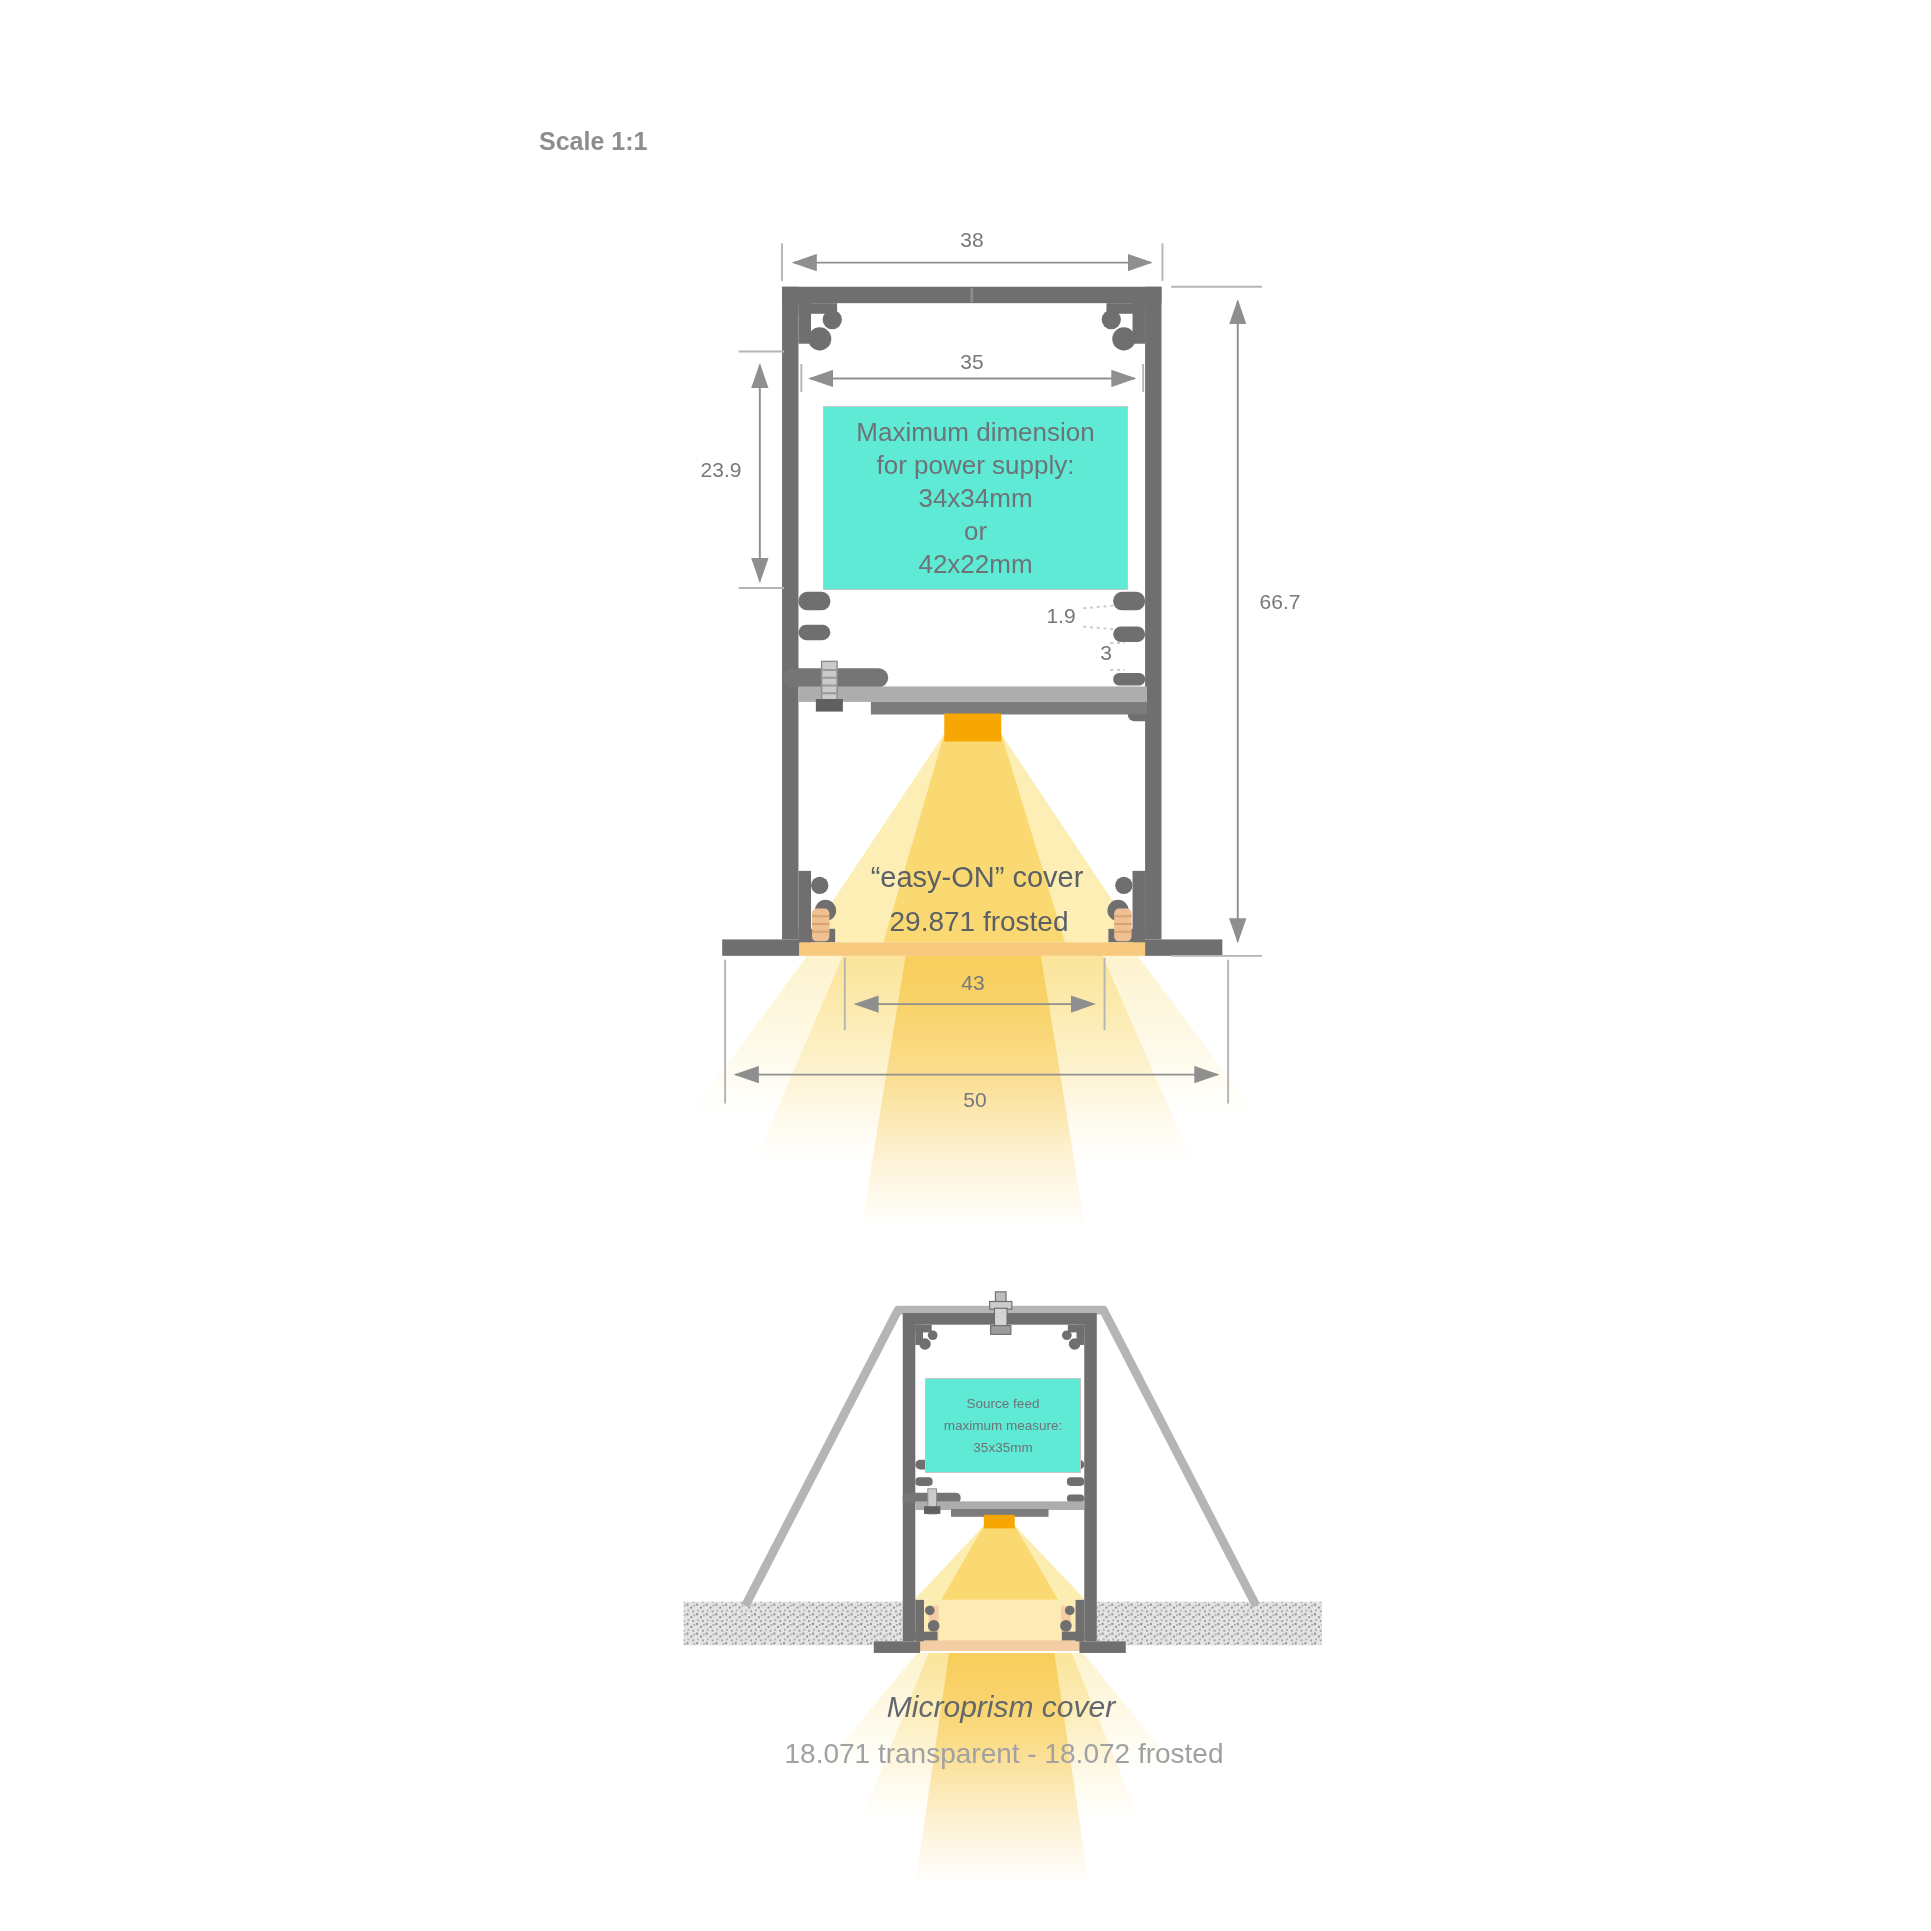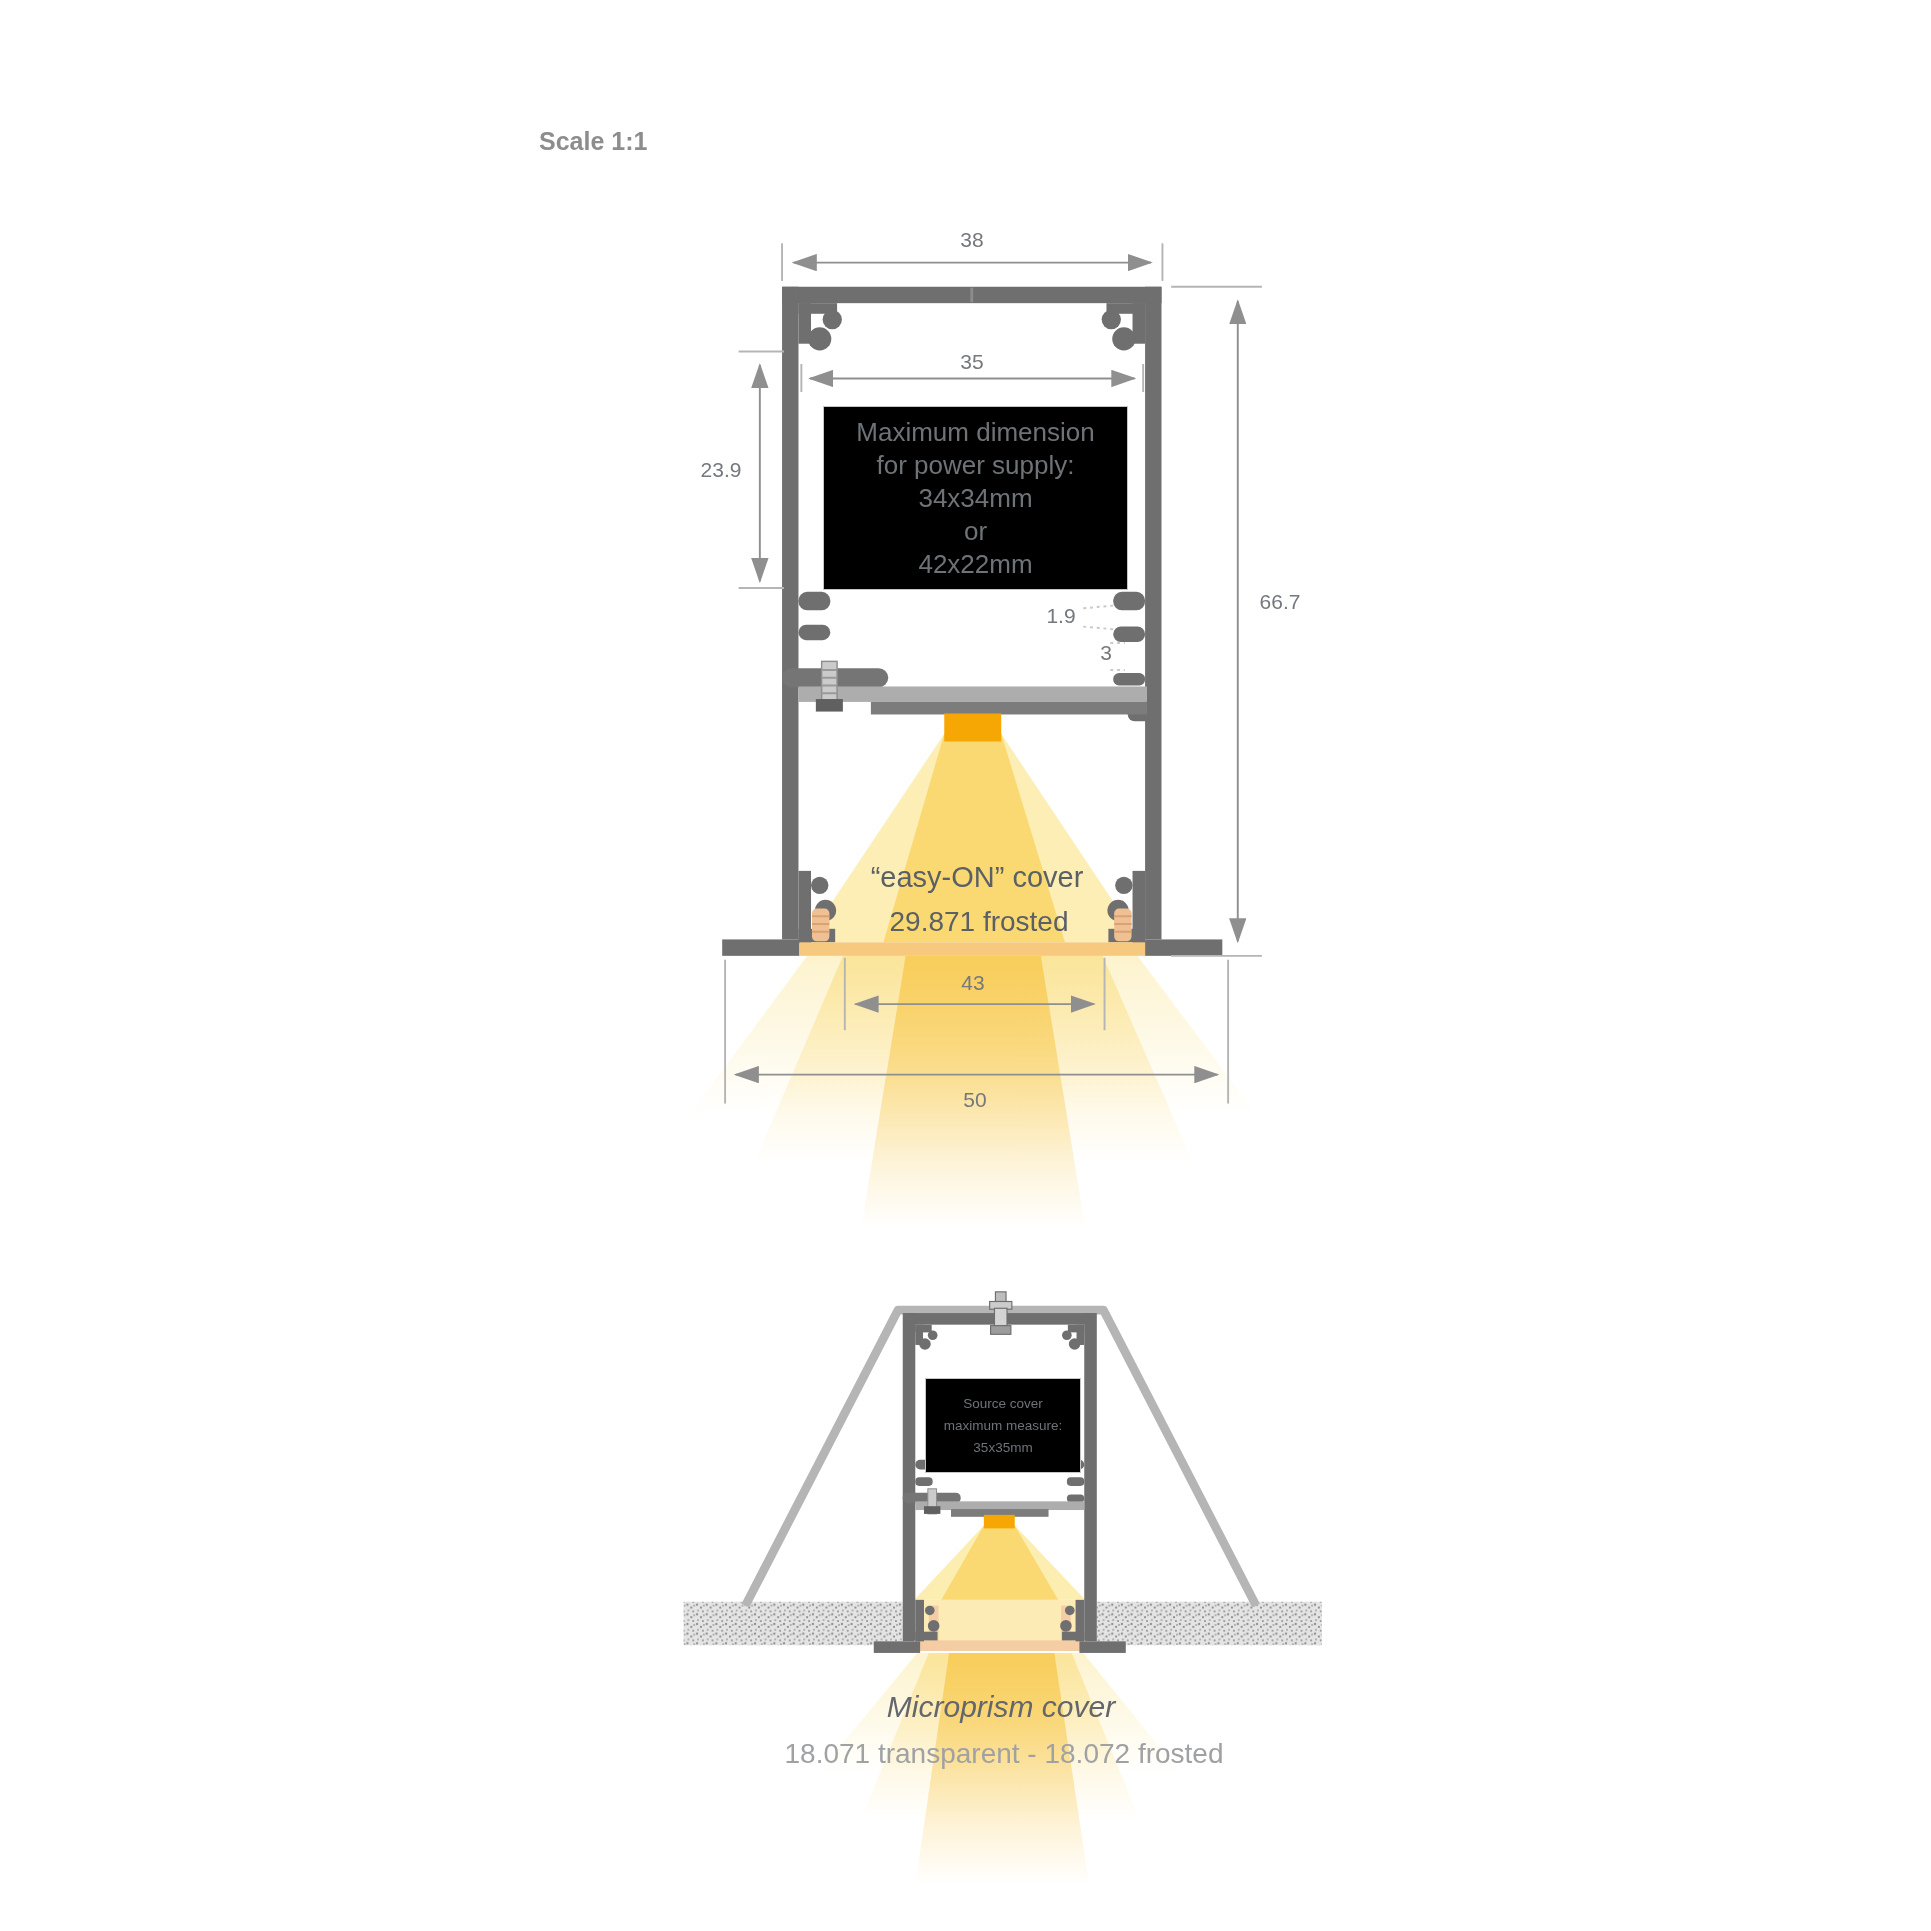--- a/index.html
+++ b/index.html
@@ -5,21 +5,21 @@
   html,body{margin:0;padding:0;}
   body{
     width:1931px;height:1931px;position:relative;background:#ffffff;
     font-family:"Liberation Sans",sans-serif;overflow:hidden;
   }
   svg.layer{position:absolute;left:0;top:0;}
   .t{position:absolute;white-space:nowrap;color:#75787C;}
   .dim{font-size:21px;transform:translateX(-50%);}
   .scale{left:539px;top:127px;font-size:25px;color:#8D8D8D;font-weight:bold;}
   .box{
-    position:absolute;background:#000000;border:1.9px solid #C6C6C6;
+    position:absolute;background:#5eead4;border:1.9px solid #C6C6C6;
     display:flex;flex-direction:column;justify-content:center;align-items:center;
     text-align:center;color:#6E7377;
   }
   .powerbox{left:823px;top:406px;width:303px;height:182px;font-size:26px;line-height:33px;}
   .srcbox{left:925px;top:1378px;width:154px;height:93px;font-size:13.5px;line-height:22px;border-width:1px;}
   .cover1{left:977px;top:861px;font-size:29px;color:#5B6066;transform:translateX(-50%);}
   .cover2{left:979px;top:906px;font-size:28px;color:#5B6066;transform:translateX(-50%);}
   .mtitle{left:1001px;top:1690px;font-size:30px;color:#63666B;transform:translateX(-50%);font-style:italic;}
   .msub{left:1004px;top:1738px;font-size:28px;color:#9FA1A3;transform:translateX(-50%);}
 </style>
@@ -253,20 +253,20 @@
   <span>for power supply:</span>
   <span>34x34mm</span>
   <span>or</span>
   <span>42x22mm</span>
 </div>
 
 <div class="t cover1">“easy-ON” cover</div>
 <div class="t cover2">29.871 frosted</div>
 
 <div class="box srcbox">
-  <span>Source cover</span>
+  <span>Source feed</span>
   <span>maximum measure:</span>
   <span>35x35mm</span>
 </div>
 
 <div class="t mtitle">Microprism cover</div>
 <div class="t msub">18.071 transparent - 18.072 frosted</div>
 
 
 </body></html>

